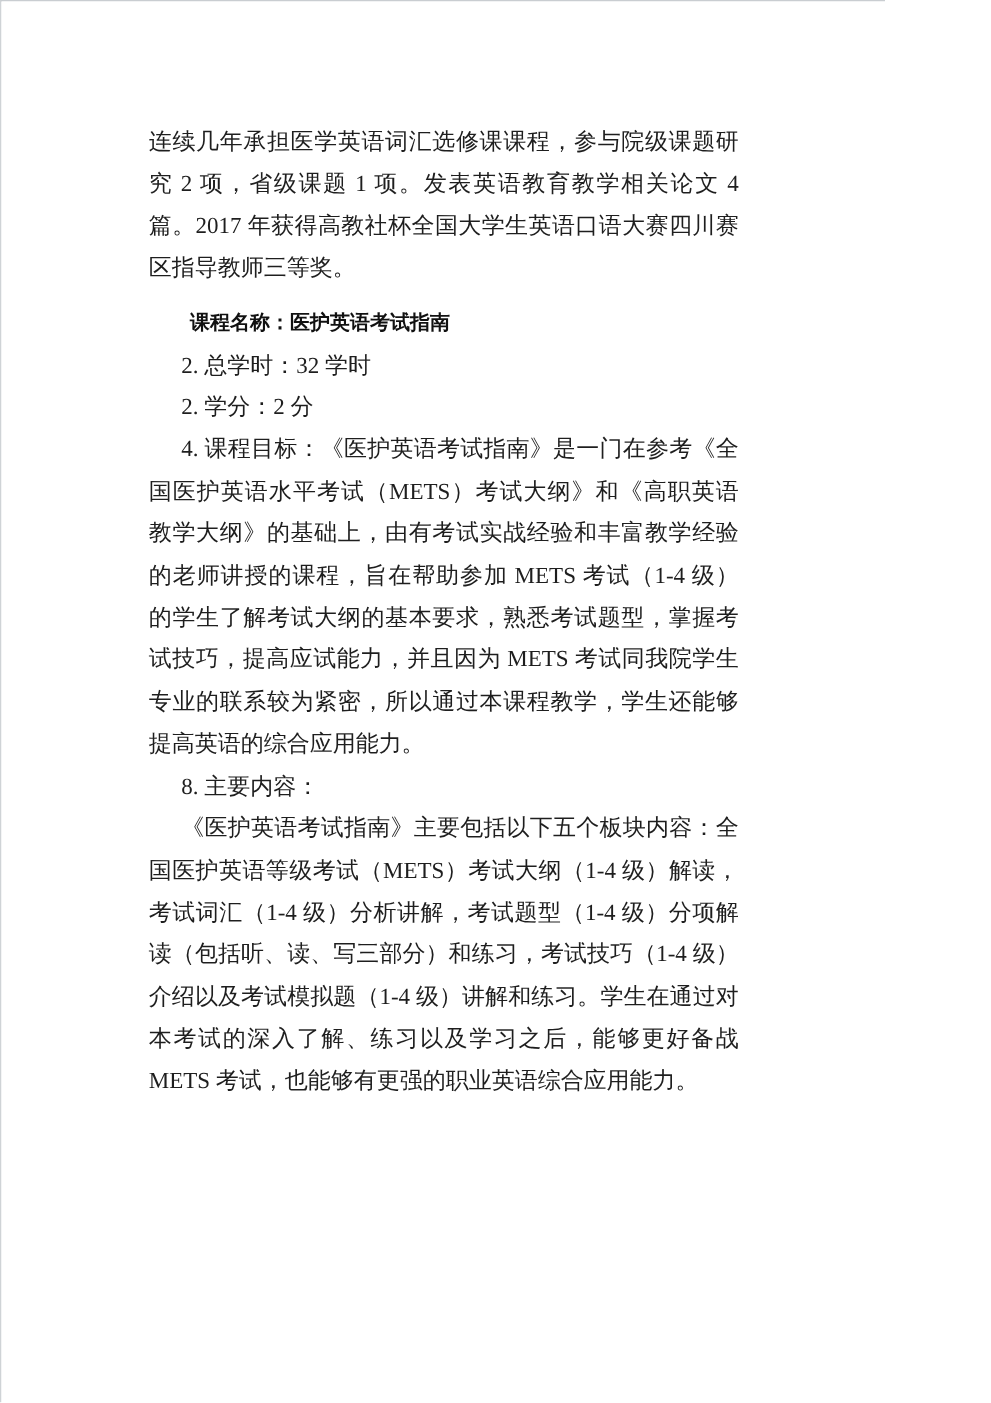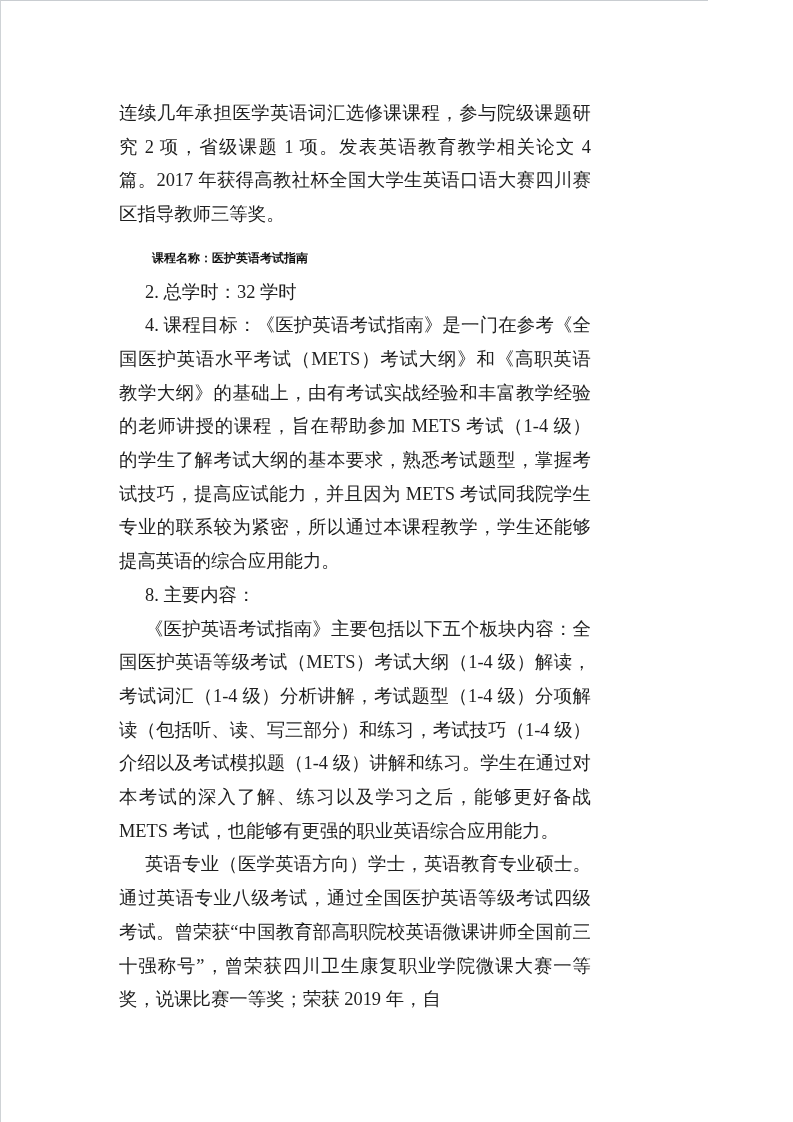--- a/index.html
+++ b/index.html
@@ -31,33 +31,33 @@
   }
   .no-indent {
     text-indent: 0;
   }
   .heading {
     font-weight: 700;
     text-indent: 33px;
     margin-top: 10px;
     color: #111111;
     font-family: "Liberation Sans", "DejaVu Sans", sans-serif;
-    font-size: 12px;
+    font-size: 16px;
   }
   .teacher-line {
     text-indent: 32px;
   }
   .bold {
     font-weight: 700;
   }
 </style>
 </head>
 <body>
 
 <div class="page">
   <p class="para no-indent">连续几年承担医学英语词汇选修课课程，参与院级课题研究 2 项，省级课题 1 项。发表英语教育教学相关论文 4 篇。2017 年获得高教社杯全国大学生英语口语大赛四川赛区指导教师三等奖。</p>
   <p class="para heading">课程名称：医护英语考试指南</p>
   <p class="para">2. 总学时：32 学时</p>
+  <p class="para">2. 学分：2 分</p>
   <p class="para">4. 课程目标：《医护英语考试指南》是一门在参考《全国医护英语水平考试（METS）考试大纲》和《高职英语教学大纲》的基础上，由有考试实战经验和丰富教学经验的老师讲授的课程，旨在帮助参加 METS 考试（1-4 级）的学生了解考试大纲的基本要求，熟悉考试题型，掌握考试技巧，提高应试能力，并且因为 METS 考试同我院学生专业的联系较为紧密，所以通过本课程教学，学生还能够提高英语的综合应用能力。</p>
   <p class="para">8. 主要内容：</p>
   <p class="para">《医护英语考试指南》主要包括以下五个板块内容：全国医护英语等级考试（METS）考试大纲（1-4 级）解读，考试词汇（1-4 级）分析讲解，考试题型（1-4 级）分项解读（包括听、读、写三部分）和练习，考试技巧（1-4 级）介绍以及考试模拟题（1-4 级）讲解和练习。学生在通过对本考试的深入了解、练习以及学习之后，能够更好备战 METS 考试，也能够有更强的职业英语综合应用能力。</p>
-  <p class="para">英语专业（医学英语方向）学士，英语教育专业硕士。通过英语专业八级考试，通过全国医护英语等级考试四级考试。曾荣获“中国教育部高职院校英语微课讲师全国前三十强称号”，曾荣获四川卫生康复职业学院微课大赛一等奖，说课比赛一等奖；荣获 2019 年，自</p>
 </div>
 
 </body></html>

